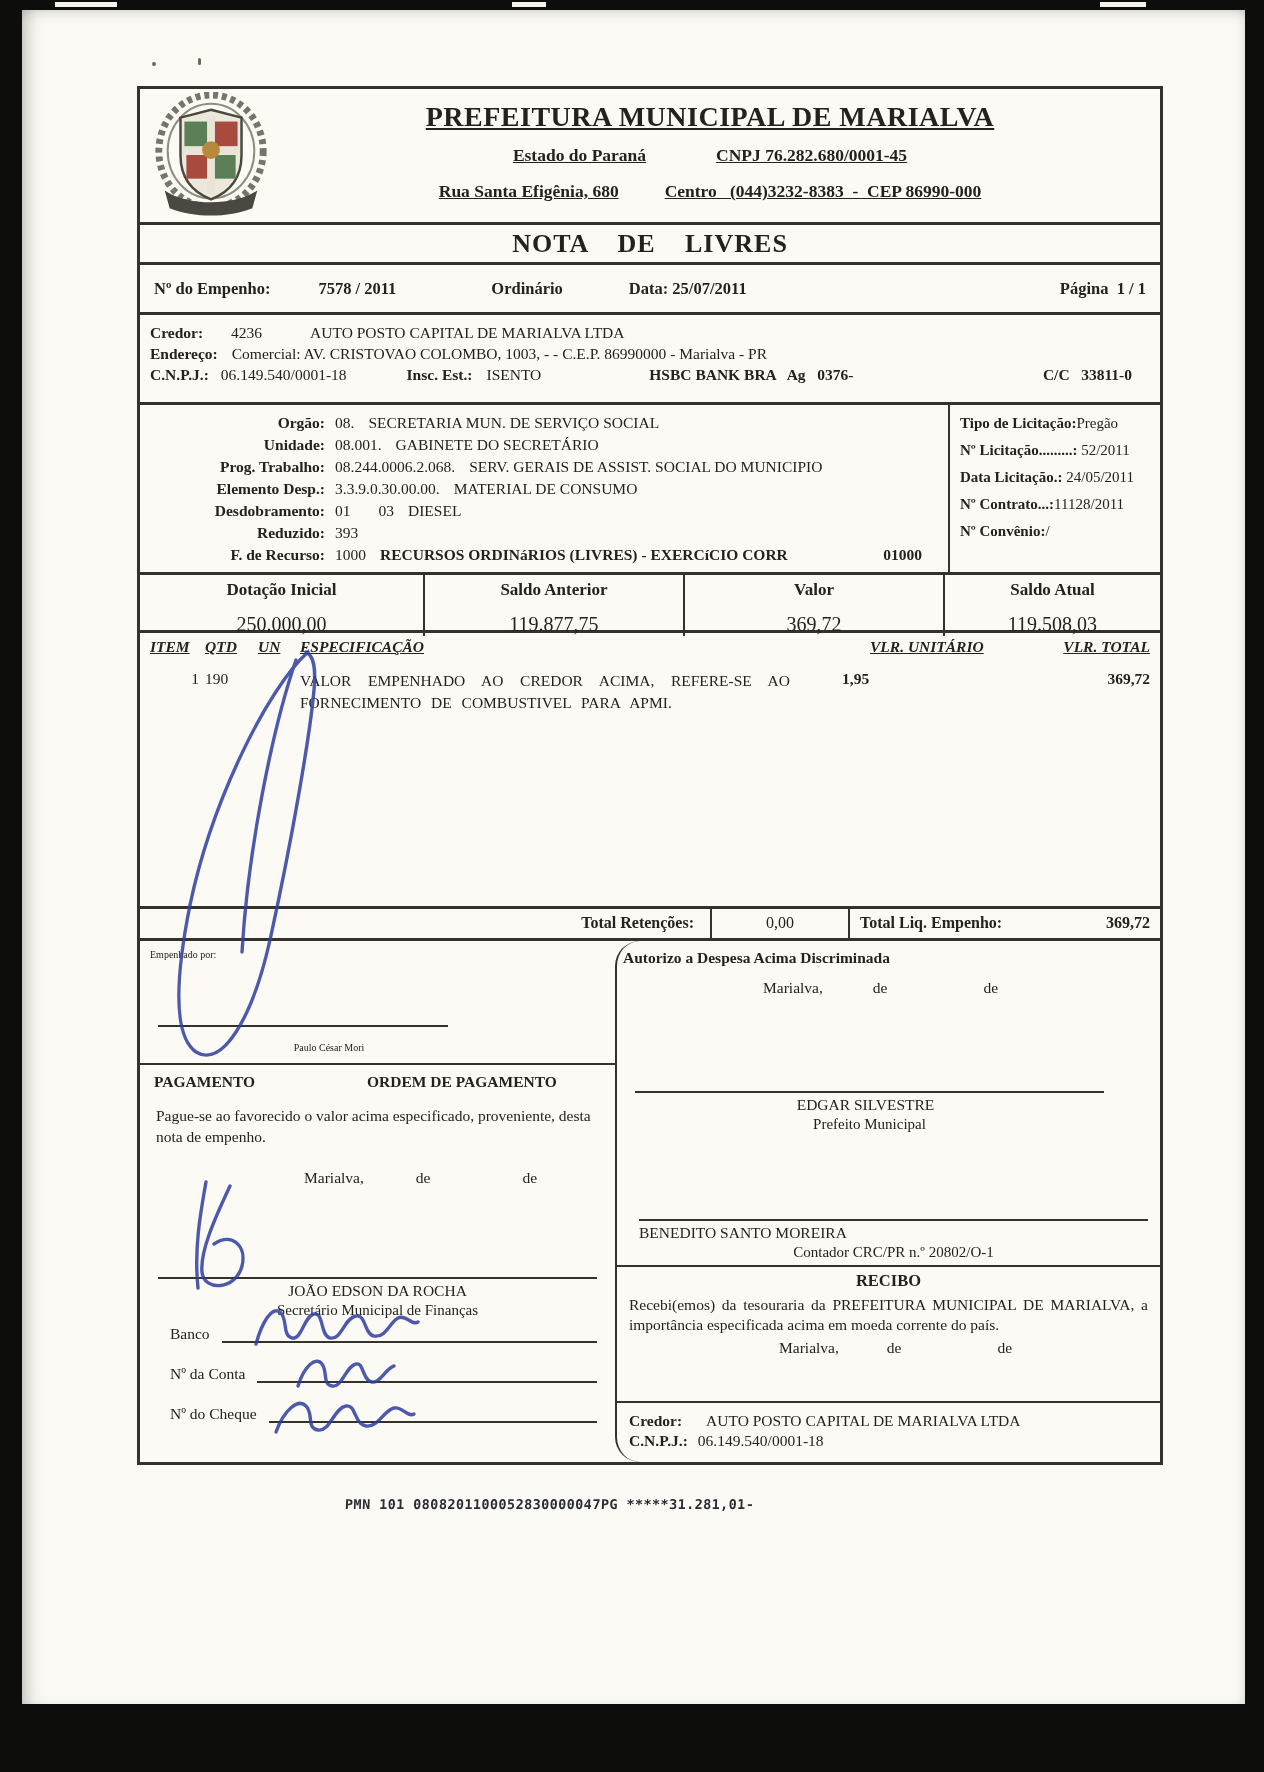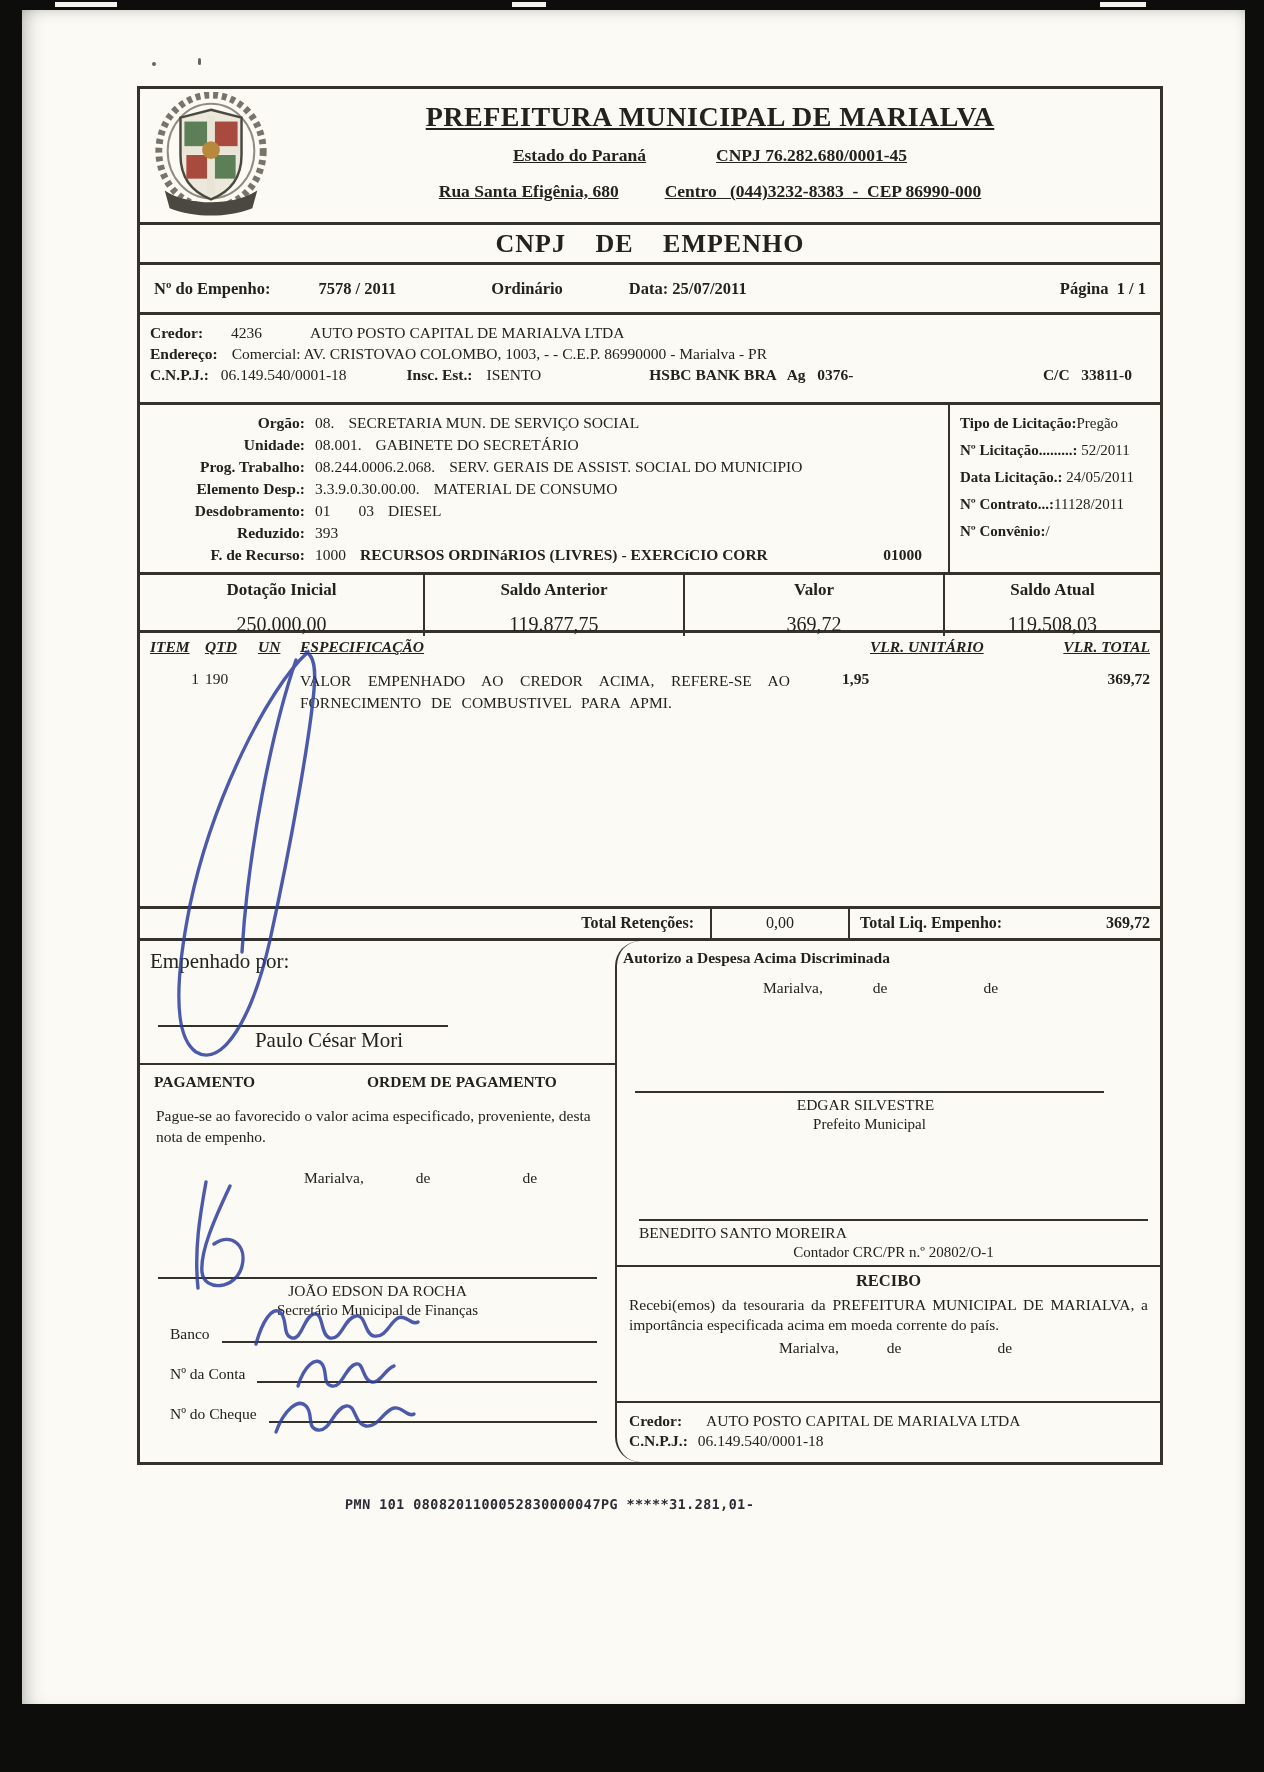--- a/index.html
+++ b/index.html
@@ -47,21 +47,21 @@
   .cr-insc-lbl { margin-left:60px; }
   .cr-insc { margin-left:14px; }
   .cr-bank { margin-left:108px; }
   .cr-cc   { margin-left:auto; margin-right:18px; }
 
   
   .sec-budget { height:170px; border-top:3px solid #34322b; display:flex; font-size:15.5px; }
   .bud-left { width:808px; padding-top:6px; }
   .bud-right { flex:1; border-left:2px solid #34322b; padding:10px 0 0 10px; font-size:15px; }
   .b-row { display:flex; margin-top:2px; line-height:20px; }
-  .b-lbl { width:165px; text-align:right; font-weight:bold; flex:none; }
+  .b-lbl { width:165px; text-align:right; font-weight:bold; flex:none;margin-left:20px; }
   .b-code { margin-left:10px; }
   .b-code2 { margin-left:28px; }
   .b-desc { margin-left:14px; }
   .b-extra { margin-left:auto; margin-right:26px; font-weight:bold; }
   .lr { margin-bottom:10px; }
   .lr .lbl { font-weight:bold; }
 
   
   .sec-totals { height:58px; border-top:3px solid #34322b; display:grid; grid-template-columns:283px 260px 260px 1fr; }
   .tot-cell { border-left:2px solid #34322b; text-align:center; padding-top:5px; }
@@ -84,21 +84,21 @@
   .sec-ret { height:32px; border-top:3px solid #34322b; display:grid; grid-template-columns:570px 138px 1fr; font-size:16px; }
   .ret-c1 { text-align:right; font-weight:bold; padding:5px 16px 0 0; }
   .ret-c2 { border-left:2px solid #34322b; text-align:center; padding-top:5px; }
   .ret-c3 { border-left:2px solid #34322b; display:flex; justify-content:space-between; padding:5px 10px 0 10px; font-weight:bold; }
 
   
   .sec-bottom { height:524px; border-top:3px solid #34322b; display:flex; }
   .bot-left { width:475px; }
   .bot-right { flex:1; border-left:2px solid #34322b;border-radius:25px; }
 
-  .box-empenhado { height:122px; position:relative; padding:8px 10px; font-size:21px; }
+  .box-empenhado { height:122px; position:relative; padding:8px 10px; font-size:10px; }
   .paulo-line { position:absolute; left:18px; right:167px; bottom:36px; border-bottom:2px solid #34322b; }
   .paulo-name { position:absolute; bottom:10px; left:0; width:330px; text-align:center;padding-left:48px; }
 
   .box-pagamento { height:402px; border-top:2px solid #34322b; position:relative; padding:8px 14px; font-size:15.5px; }
   .pag-titles { display:flex; font-weight:bold; }
   .ordem { margin-left:112px; }
   .pag-text { margin:14px 4px 0 2px; line-height:21px; width:445px; }
   .city-line { margin-top:22px; padding-left:150px; }
   .city-line .d1 { margin-left:52px; }
   .city-line .d2 { margin-left:92px; }
@@ -173,21 +173,21 @@
         <span>Estado do Paraná</span>
         <span>CNPJ 76.282.680/0001-45</span>
       </div>
       <div class="hline hline2">
         <span>Rua Santa Efigênia, 680</span>
         <span class="pre">Centro   (044)3232-8383  -  CEP 86990-000</span>
       </div>
     </div>
   </div>
 
-  <div class="sec-title">CNPJ  DE  EMPENHO</div>
+  <div class="sec-title">NOTA  DE  LIVRES</div>
 
   <div class="sec-emp">
     <span>Nº do Empenho:</span>
     <span class="emp-num">7578 / 2011</span>
     <span class="emp-kind">Ordinário</span>
     <span class="emp-date">Data: 25/07/2011</span>
     <span class="emp-page pre">Página  1 / 1</span>
   </div>
 
   <div class="sec-credor">

